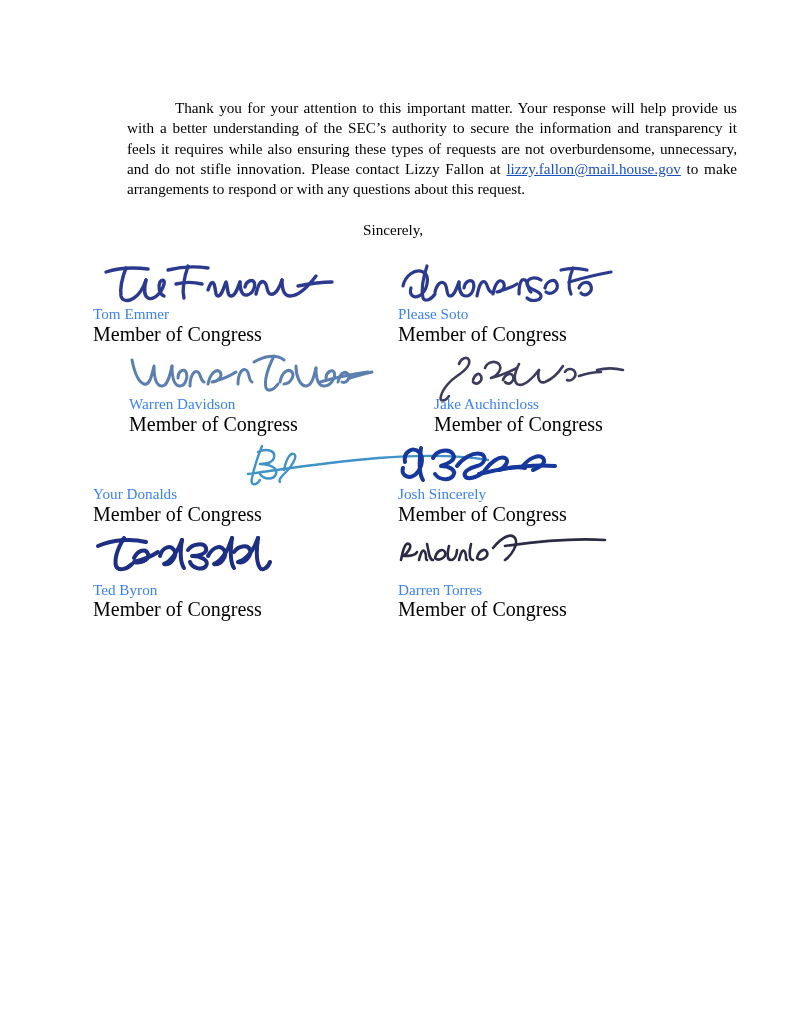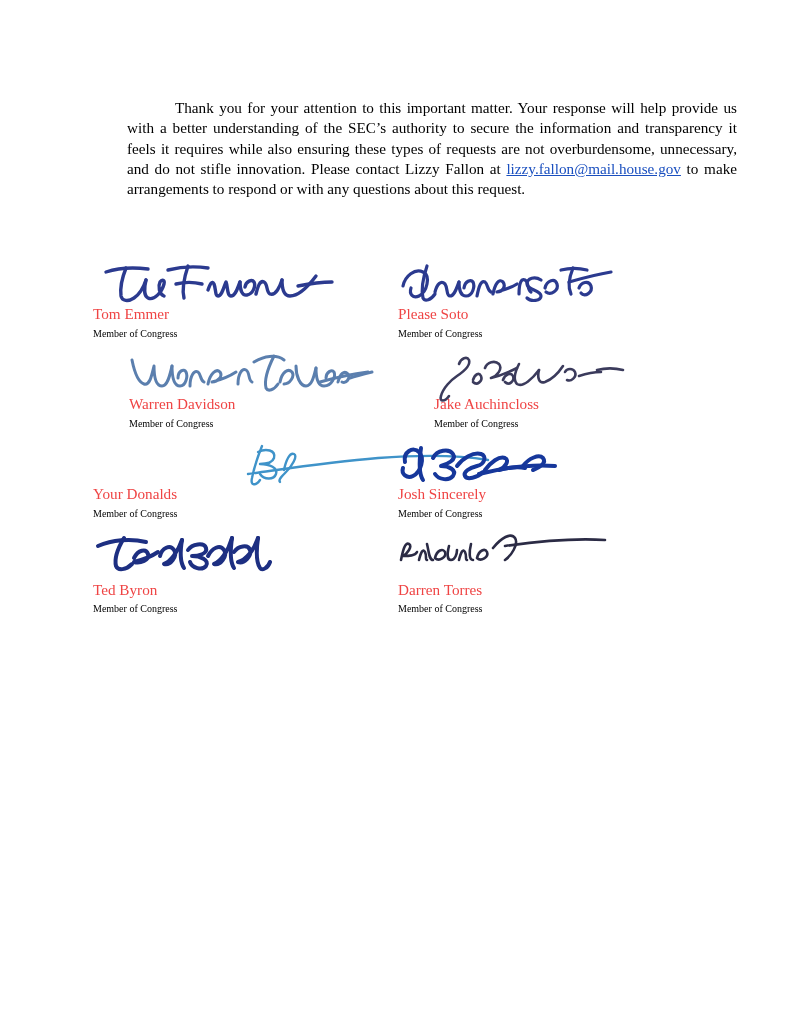--- a/index.html
+++ b/index.html
@@ -81,43 +81,44 @@
     width: 260px;
     height: 56px;
     pointer-events: none;
   }
   .sig-name {
     position: absolute;
     left: 5px;
     top: 48px;
     font-size: 15.2px;
     line-height: 20.3px;
-    color: #ef4444;
+    color: #3b82f6;
     white-space: nowrap;
   }
   .sig-title {
     position: absolute;
     left: 5px;
     top: 68px;
-    font-size: 10px;
+    font-size: 20px;
     line-height: 20.3px;
     color: #000;
     white-space: nowrap;
   }
   .row2 .sig-cell { height: 90px; margin-left: 36px; }
   .row3 .sig-cell { height: 90px; }
   .row4 .sig-cell { height: 90px; }
 </style>
 </head>
 <body>
 
 <div id="page">
 
   <div class="content">
     <p class="body-text"><span>Thank you for your attention to this important matter. Your response will help provide us with a better understanding of the SEC’s authority to secure the information and transparency it feels it requires while also ensuring these types of requests are not overburdensome, unnecessary, and do not stifle innovation. Please contact Lizzy Fallon at </span><a class="email-link" href="#">lizzy.fallon@mail.house.gov</a><span> to make arrangements to respond or with any questions about this request.</span></p>
+    <p class="sincerely">Sincerely,</p>
   </div>
 
   <div class="sig-grid">
 
     <div class="sig-row row1">
       <div class="sig-cell">
         <svg class="sig-art" viewBox="0 0 260 56">
           <g fill="none" stroke="#2b3a8f" stroke-width="3.4" stroke-linecap="round" stroke-linejoin="round">
             <path d="M18 16 C30 12, 44 11, 60 13"></path>
             <path d="M38 12 C34 22, 32 32, 33 40 C34 45, 40 46, 46 42 C52 38, 56 30, 58 24"></path>

